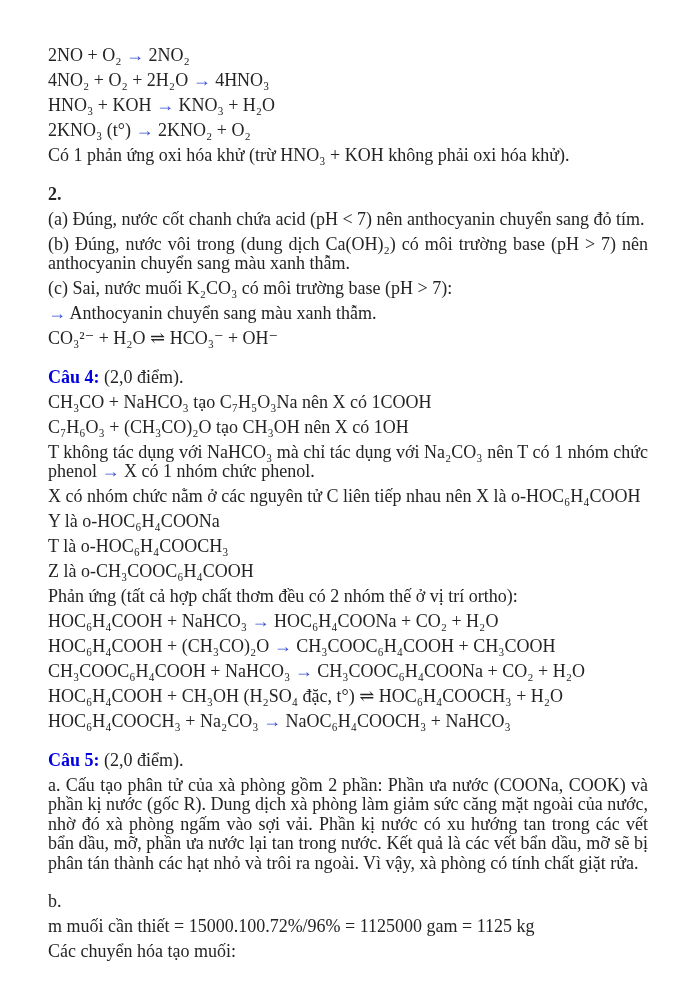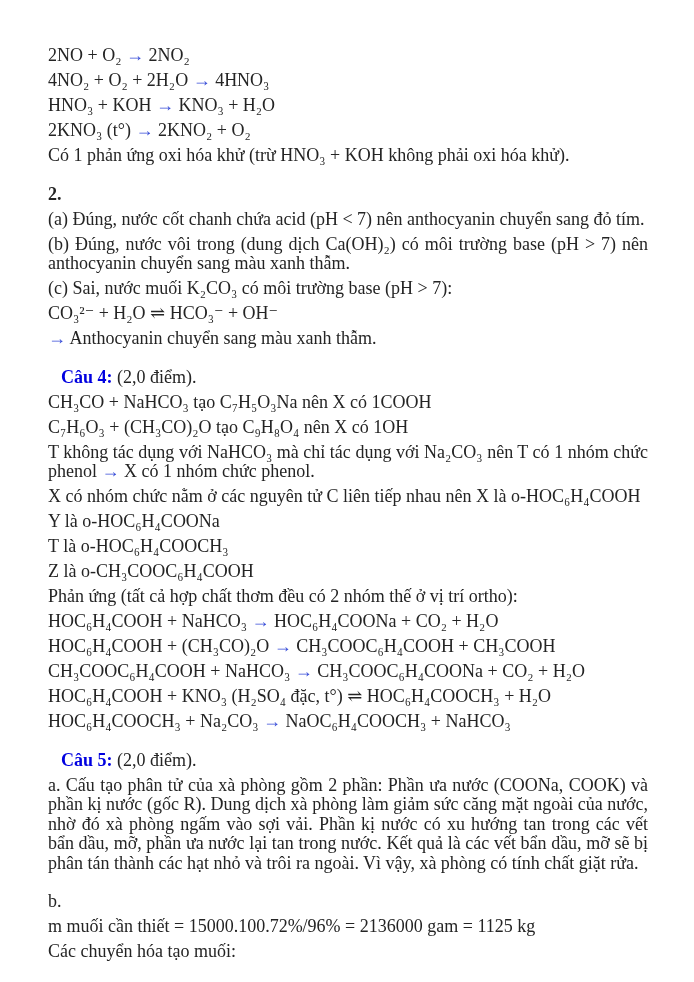--- a/index.html
+++ b/index.html
@@ -15,52 +15,52 @@
     font-family:"Liberation Serif","DejaVu Serif","DejaVu Sans",serif;
     color:var(--text);
   }
   .content{
     position:absolute;left:48px;top:46px;width:600px;
     font-size:18px;line-height:19.5px;
   }
   p.para{margin:0 0 5.5px 0;text-align:justify;}
   p.gap{margin-top:19px;}
   p.bold{font-weight:bold;}
-  .q-label{color:var(--heading-blue);font-weight:bold;margin-left:13px;}
+  .q-label{color:var(--heading-blue);font-weight:bold;}
   .arrow{color:var(--arrow-blue);}
 </style>
 </head>
 <body>
 
 <div class="page">
   <div class="content">
       <p class="para"><span>2NO + O₂ <span class="arrow">→</span> 2NO₂</span></p>
       <p class="para"><span>4NO₂ + O₂ + 2H₂O <span class="arrow">→</span> 4HNO₃</span></p>
       <p class="para"><span>HNO₃ + KOH <span class="arrow">→</span> KNO₃ + H₂O</span></p>
       <p class="para"><span>2KNO₃ (t°) <span class="arrow">→</span> 2KNO₂ + O₂</span></p>
       <p class="para"><span>Có 1 phản ứng oxi hóa khử (trừ HNO₃ + KOH không phải oxi hóa khử).</span></p>
       <p class="para bold gap"><span>2.</span></p>
       <p class="para"><span>(a) Đúng, nước cốt chanh chứa acid (pH &lt; 7) nên anthocyanin chuyển sang đỏ tím.</span></p>
       <p class="para"><span>(b) Đúng, nước vôi trong (dung dịch Ca(OH)₂) có môi trường base (pH &gt; 7) nên anthocyanin chuyển sang màu xanh thẫm.</span></p>
       <p class="para"><span>(c) Sai, nước muối K₂CO₃ có môi trường base (pH &gt; 7):</span></p>
+      <p class="para"><span><span class="arrow">→</span> Anthocyanin chuyển sang màu xanh thẫm.</span></p>
       <p class="para"><span>CO₃²⁻ + H₂O ⇌ HCO₃⁻ + OH⁻</span></p>
-      <p class="para"><span><span class="arrow">→</span> Anthocyanin chuyển sang màu xanh thẫm.</span></p>
       <p class="para gap"><span class="q-label">Câu 4:</span> <span>(2,0 điểm).</span></p>
       <p class="para"><span>CH₃CO + NaHCO₃ tạo C₇H₅O₃Na nên X có 1COOH</span></p>
-      <p class="para"><span>C₇H₆O₃ + (CH₃CO)₂O tạo C₉H₈O₄ nên X có 1OH</span></p>
+      <p class="para"><span>C₇H₆O₃ + (CH₃CO)₂O tạo CH₃OH nên X có 1OH</span></p>
       <p class="para"><span>T không tác dụng với NaHCO₃ mà chỉ tác dụng với Na₂CO₃ nên T có 1 nhóm chức phenol <span class="arrow">→</span> X có 1 nhóm chức phenol.</span></p>
       <p class="para"><span>X có nhóm chức nằm ở các nguyên tử C liên tiếp nhau nên X là o-HOC₆H₄COOH</span></p>
       <p class="para"><span>Y là o-HOC₆H₄COONa</span></p>
       <p class="para"><span>T là o-HOC₆H₄COOCH₃</span></p>
       <p class="para"><span>Z là o-CH₃COOC₆H₄COOH</span></p>
       <p class="para"><span>Phản ứng (tất cả hợp chất thơm đều có 2 nhóm thế ở vị trí ortho):</span></p>
       <p class="para"><span>HOC₆H₄COOH + NaHCO₃ <span class="arrow">→</span> HOC₆H₄COONa + CO₂ + H₂O</span></p>
       <p class="para"><span>HOC₆H₄COOH + (CH₃CO)₂O <span class="arrow">→</span> CH₃COOC₆H₄COOH + CH₃COOH</span></p>
       <p class="para"><span>CH₃COOC₆H₄COOH + NaHCO₃ <span class="arrow">→</span> CH₃COOC₆H₄COONa + CO₂ + H₂O</span></p>
-      <p class="para"><span>HOC₆H₄COOH + KNO₃ (H₂SO₄ đặc, t°) ⇌ HOC₆H₄COOCH₃ + H₂O</span></p>
+      <p class="para"><span>HOC₆H₄COOH + CH₃OH (H₂SO₄ đặc, t°) ⇌ HOC₆H₄COOCH₃ + H₂O</span></p>
       <p class="para"><span>HOC₆H₄COOCH₃ + Na₂CO₃ <span class="arrow">→</span> NaOC₆H₄COOCH₃ + NaHCO₃</span></p>
       <p class="para gap"><span class="q-label">Câu 5:</span> <span>(2,0 điểm).</span></p>
       <p class="para"><span>a. Cấu tạo phân tử của xà phòng gồm 2 phần: Phần ưa nước (COONa, COOK) và phần kị nước (gốc R). Dung dịch xà phòng làm giảm sức căng mặt ngoài của nước, nhờ đó xà phòng ngấm vào sợi vải. Phần kị nước có xu hướng tan trong các vết bẩn dầu, mỡ, phần ưa nước lại tan trong nước. Kết quả là các vết bẩn dầu, mỡ sẽ bị phân tán thành các hạt nhỏ và trôi ra ngoài. Vì vậy, xà phòng có tính chất giặt rửa.</span></p>
       <p class="para gap"><span>b.</span></p>
-      <p class="para"><span>m muối cần thiết = 15000.100.72%/96% = 2136000 gam = 1125 kg</span></p>
+      <p class="para"><span>m muối cần thiết = 15000.100.72%/96% = 1125000 gam = 1125 kg</span></p>
       <p class="para"><span>Các chuyển hóa tạo muối:</span></p>
     </div>
 </div>
 
 </body></html>

